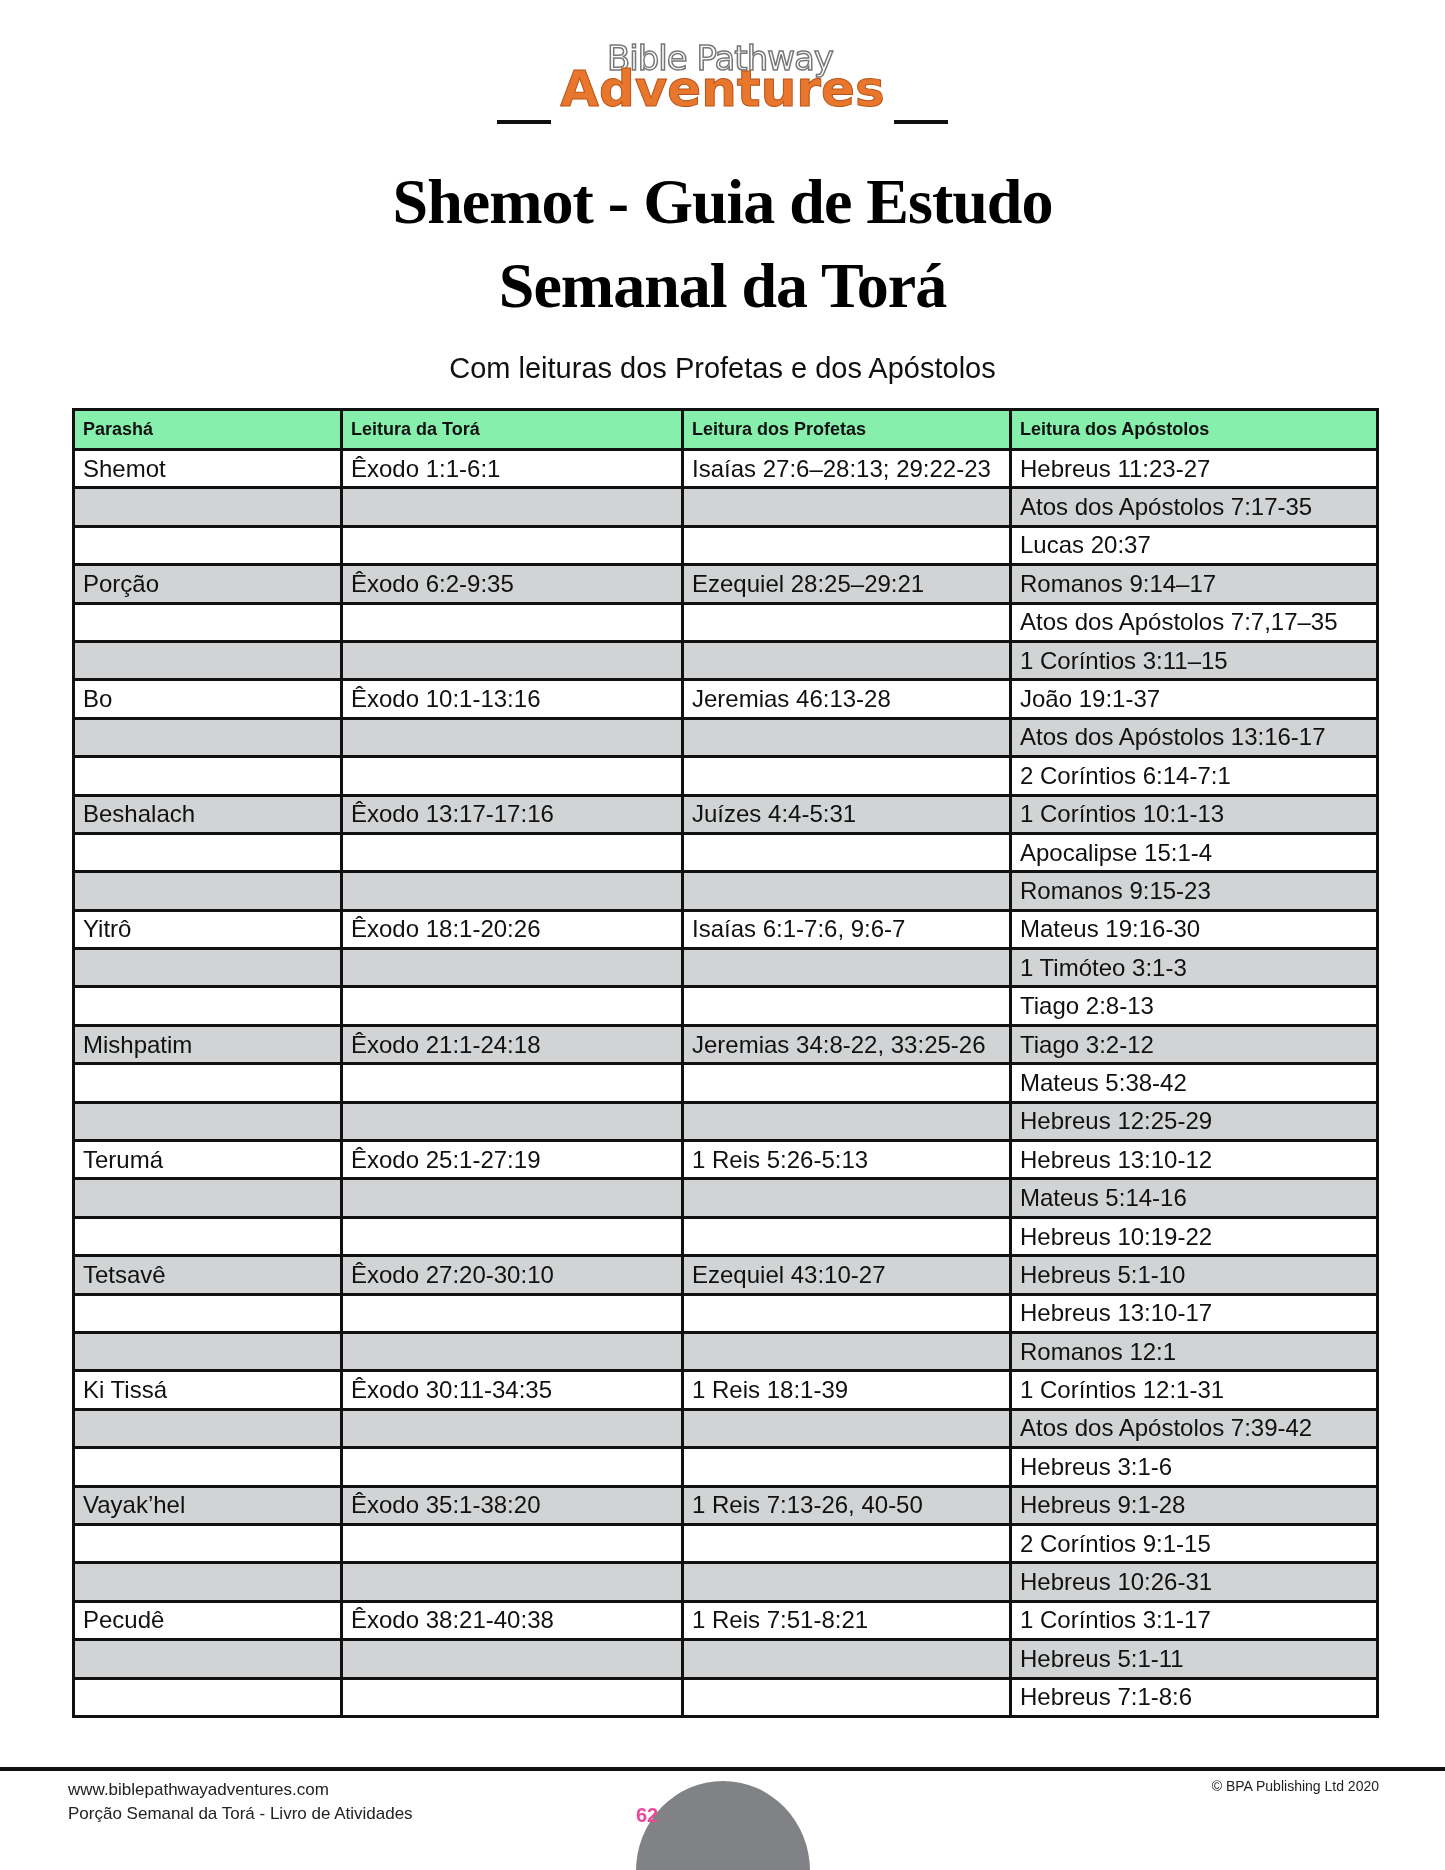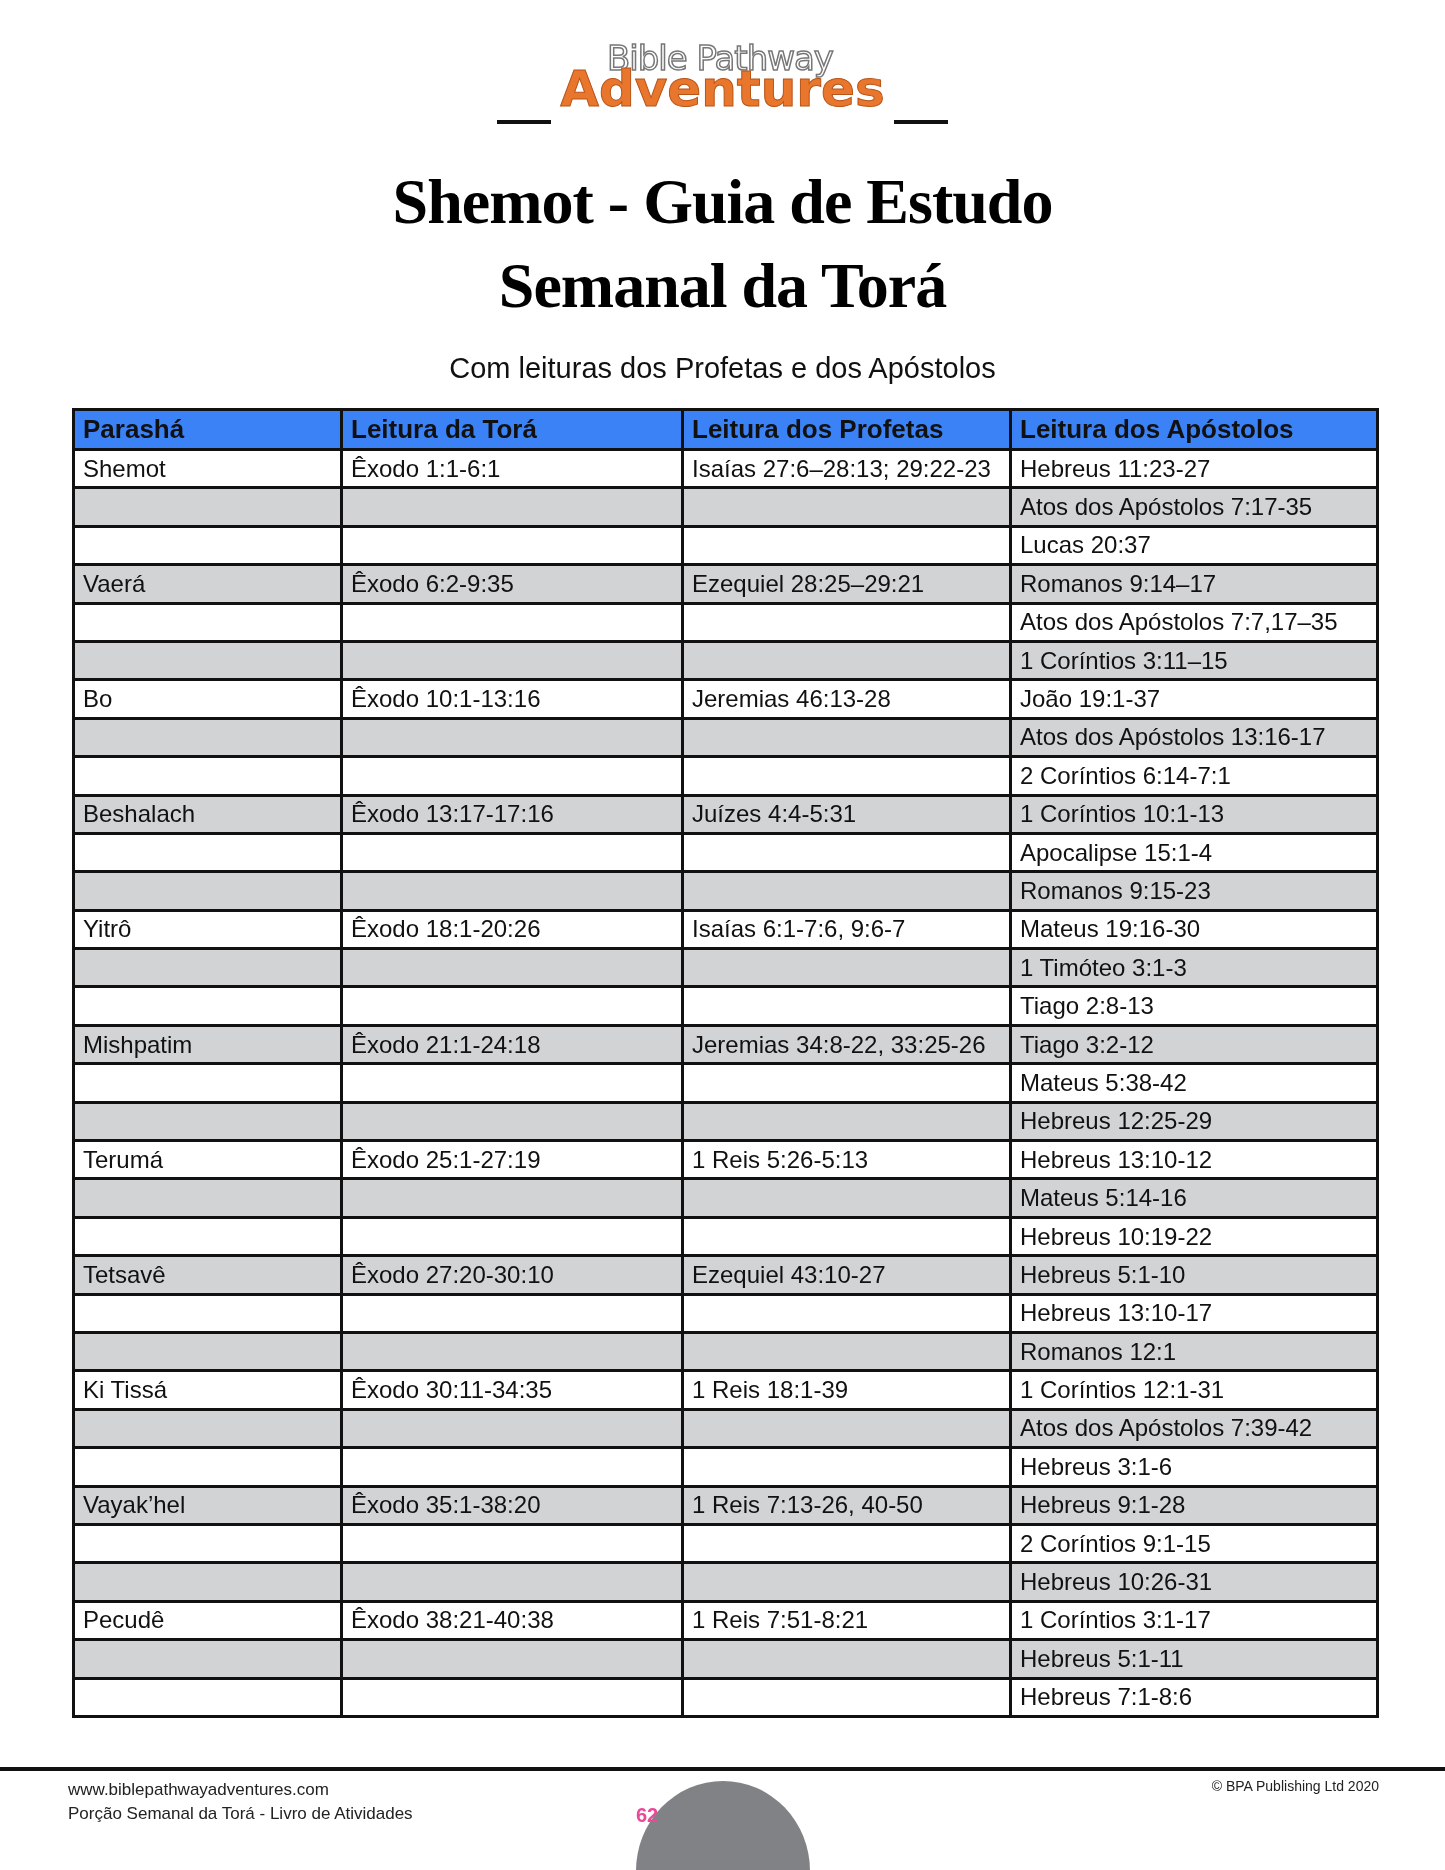--- a/index.html
+++ b/index.html
@@ -22,21 +22,21 @@
     letter-spacing: -1px; color: #000; }
 
   .subtitle { position: absolute; top: 352px; left: 0; width: 1445px; text-align: center;
     font-family: Liberation Sans, sans-serif; font-size: 29px; color: #111; }
 
   table.readings { position: absolute; top: 408px; left: 72px; width: 1304px;
     border-collapse: collapse; table-layout: fixed; border: 3px solid #111; }
   table.readings th, table.readings td { border: 3px solid #111; height: 38.4px;
     padding: 0 8px; text-align: left; vertical-align: middle; white-space: nowrap; overflow: hidden;
     font-family: "Liberation Sans", sans-serif; font-size: 24px; font-weight: normal; color: #111; }
-  table.readings th { font-weight: bold; font-size: 26px; height: 40px; background: #3b82f6; }
+  table.readings th { font-weight: bold; font-size: 18px; height: 40px; background: #86efac; }
   table.readings tr.shaded td { background: #d1d3d4; }
   table.readings tr.plain td { background: #ffffff; }
   col.c1 { width: 268px; } col.c2 { width: 341px; } col.c3 { width: 328px; } col.c4 { width: 367px; }
 
   .footer-rule { position: absolute; top: 1767px; left: 0; width: 1445px; height: 4px; background: #111; }
   .footer-left { position: absolute; top: 1778px; left: 68px; font-family: "Liberation Sans", sans-serif;
     font-size: 17px; line-height: 24px; color: #222; }
   .footer-right { position: absolute; top: 1778px; right: 66px; font-family: "Liberation Sans", sans-serif;
     font-size: 14px; color: #222; }
   .page-badge { position: absolute; top: 1781px; left: 636px; width: 174px; height: 200px;
@@ -89,21 +89,21 @@
         <td></td>
         <td>Atos dos Apóstolos 7:17-35</td>
       </tr>
       <tr class="plain">
         <td></td>
         <td></td>
         <td></td>
         <td>Lucas 20:37</td>
       </tr>
       <tr class="shaded">
-        <td>Vaerá</td>
+        <td>Porção</td>
         <td>Êxodo 6:2-9:35</td>
         <td>Ezequiel  28:25–29:21</td>
         <td>Romanos 9:14–17</td>
       </tr>
       <tr class="plain">
         <td></td>
         <td></td>
         <td></td>
         <td>Atos dos Apóstolos 7:7,17–35</td>
       </tr>

